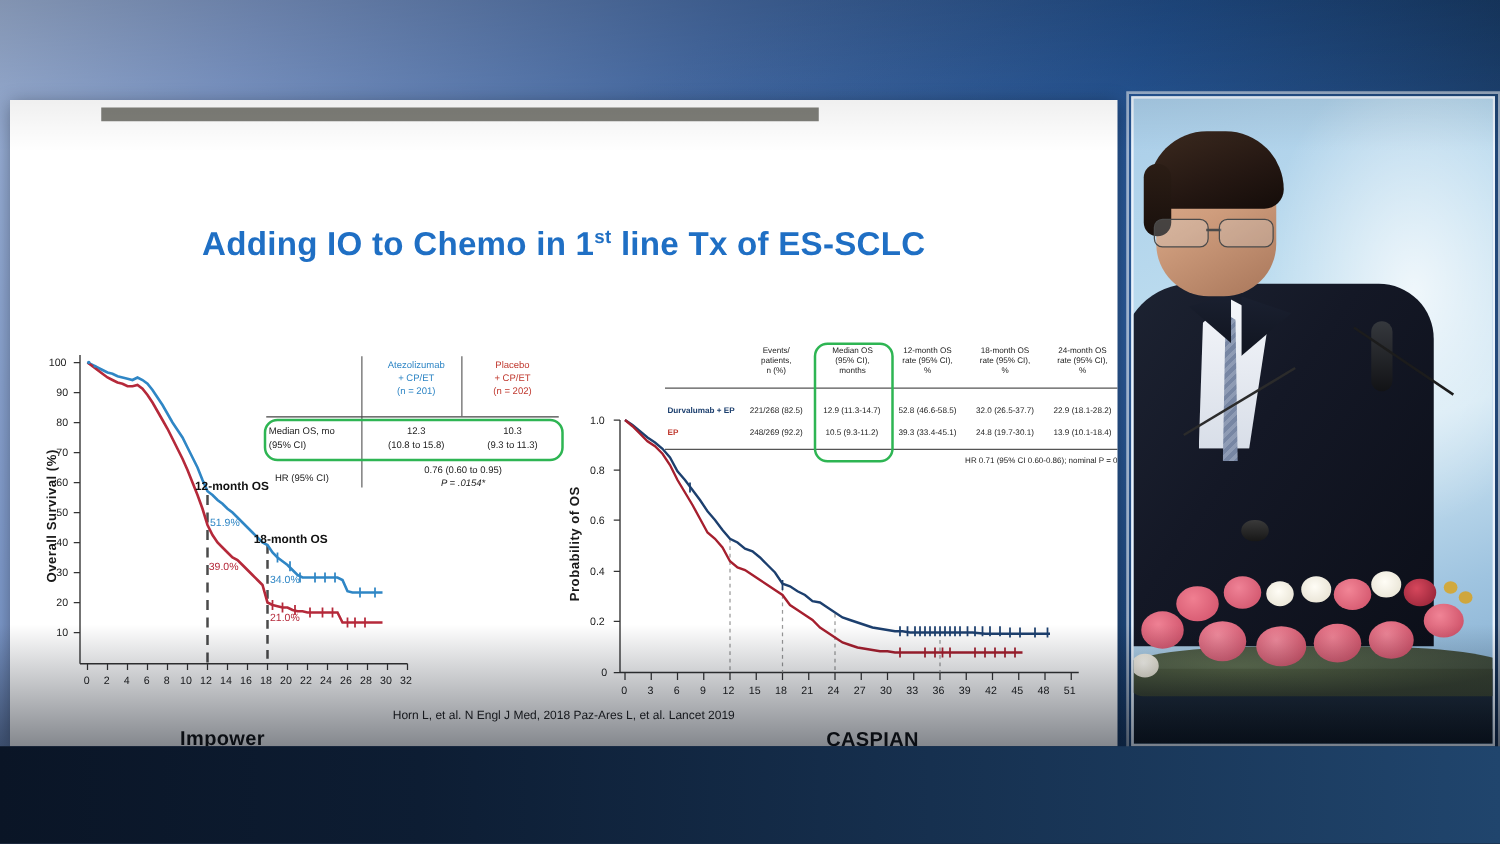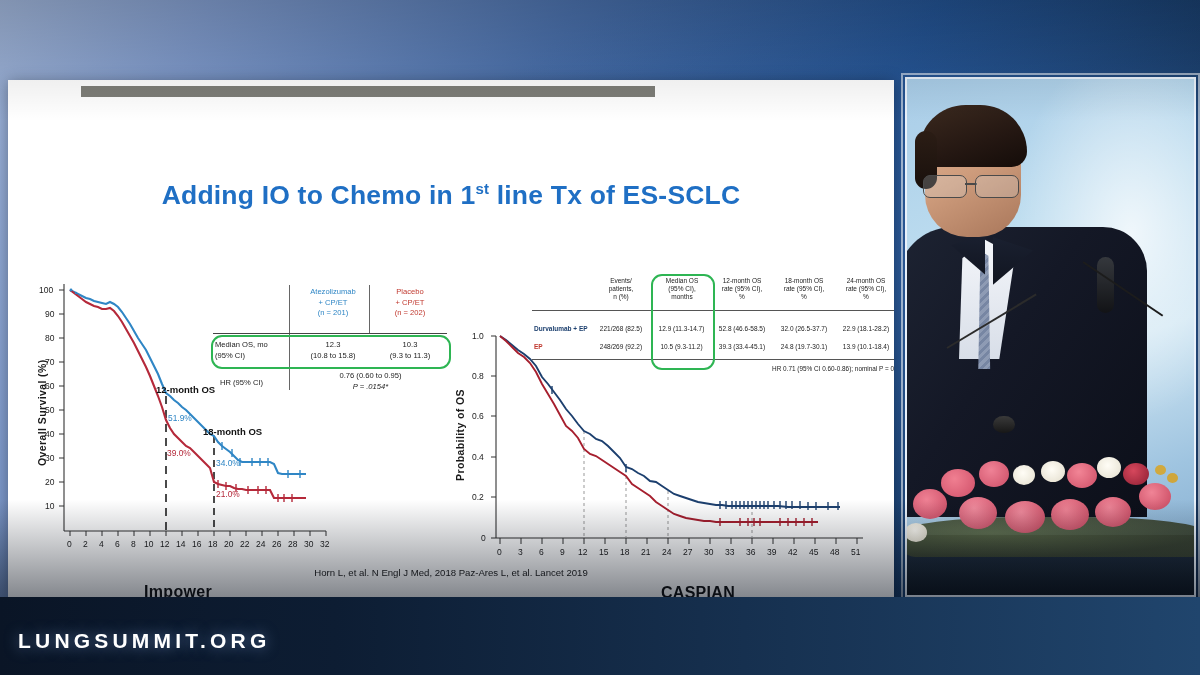--- a/index.html
+++ b/index.html
@@ -589,14 +589,13 @@
       <div class="fl" style="left:238px;top:56px;width:32px;height:27px;background:radial-gradient(circle at 40% 35%,#f08496,#c8475f);"></div>
       <div class="fl" style="left:254px;top:38px;width:11px;height:10px;background:#d1a93e;"></div>
       <div class="fl" style="left:266px;top:46px;width:11px;height:10px;background:#cfa63c;"></div>
     </div>
   </div>
   <div class="vid-border-glow"></div>
 
   <div class="bg-vignette"></div>
 
   <div class="footer-band"></div>
-  <div class="footer-text">LUNGSUMMIT.ORG</div>
 </div>
 
 </body></html>

